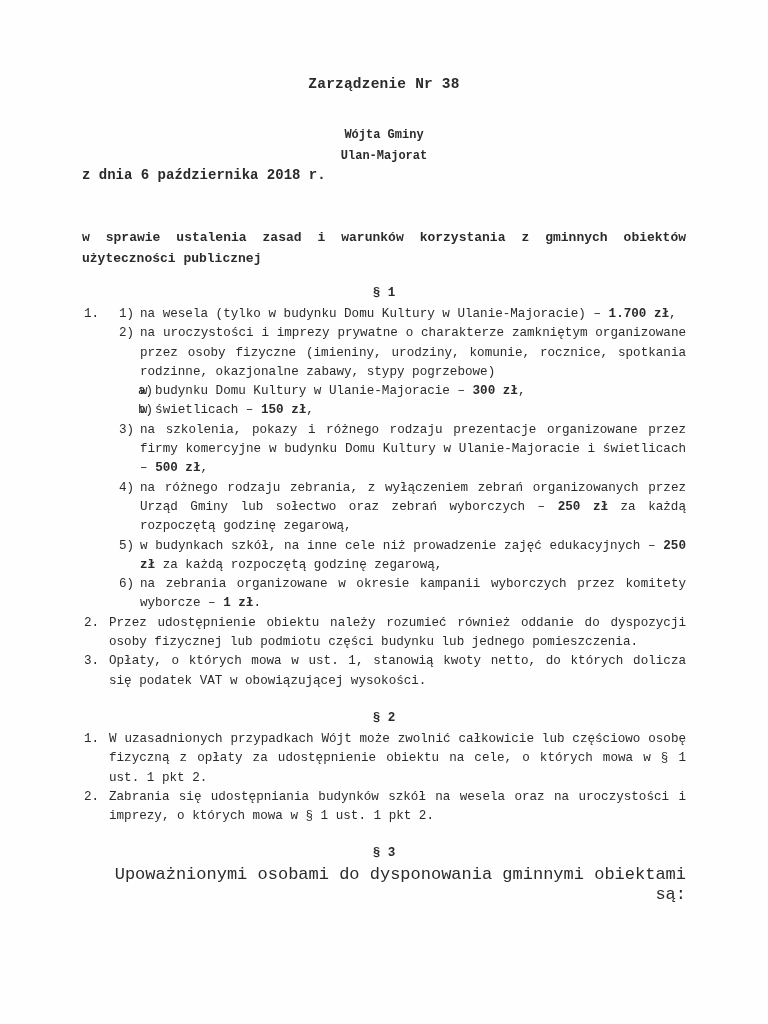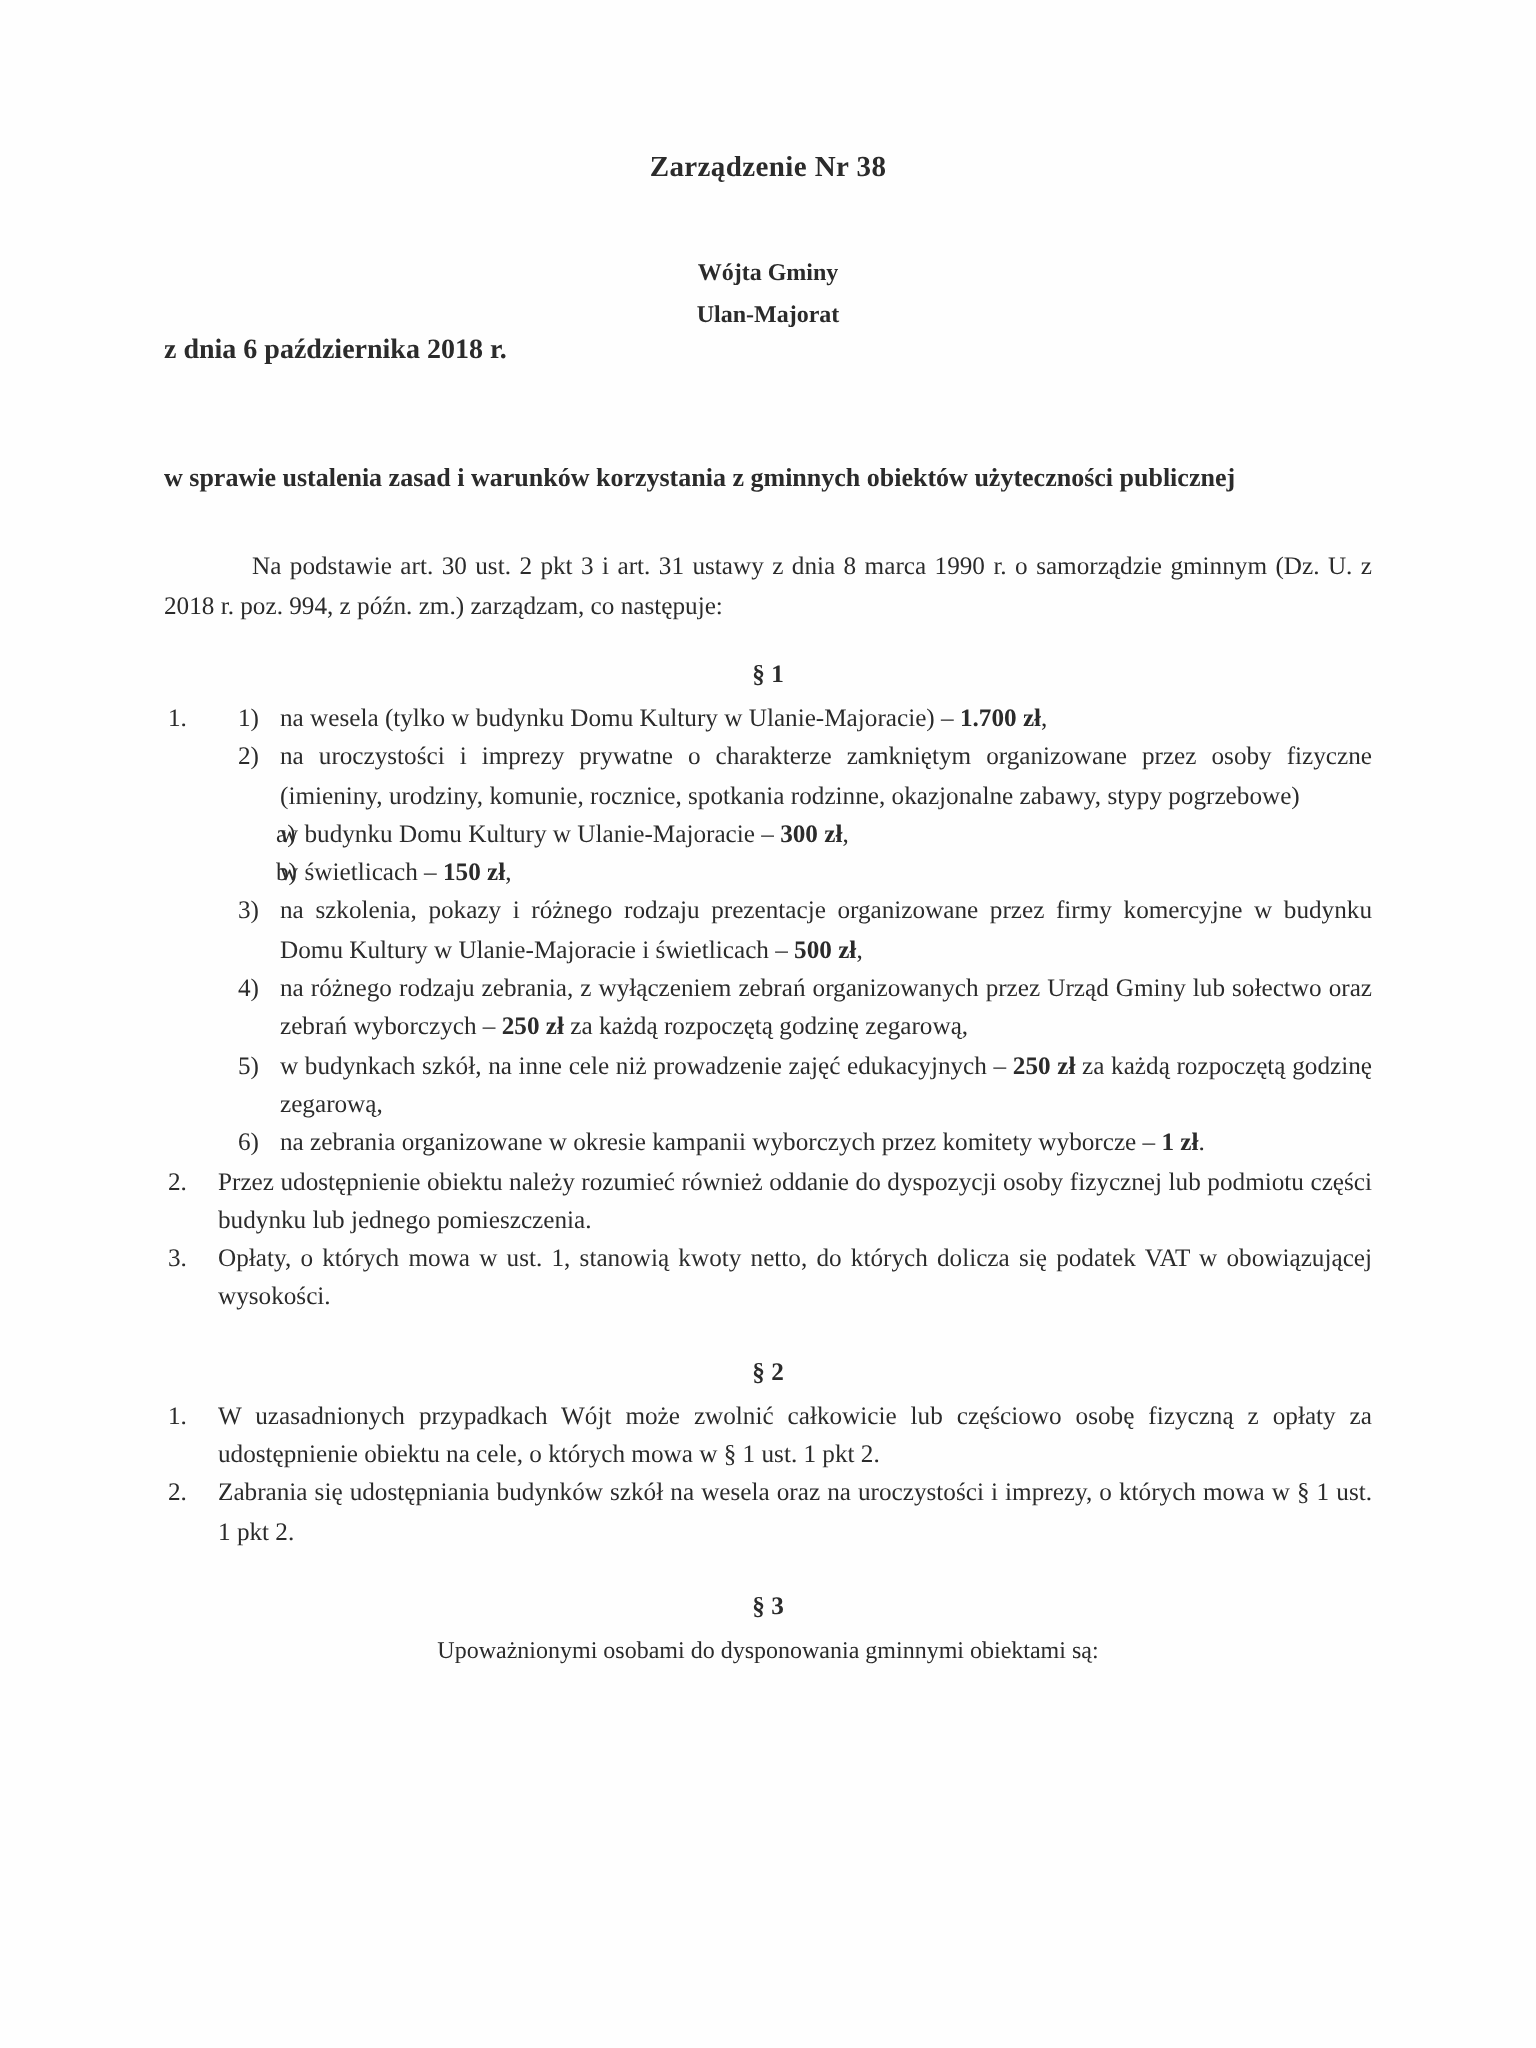--- a/index.html
+++ b/index.html
@@ -7,21 +7,21 @@
     padding: 0;
     background: #ffffff;
   }
   .page {
     position: relative;
     width: 768px;
     height: 1024px;
     background: #fefefe;
     margin: 0 auto;
     overflow: hidden;
-    font-family: Liberation Serif, serif;
+    font-family: Liberation Mono, monospace;
     color: #2b2b2b;
     -webkit-font-smoothing: antialiased;
   }
   .content {
     position: absolute;
     left: 82px;
     top: 0;
     width: 604px;
   }
 
@@ -118,23 +118,23 @@
   }
   .lvl3 > .marker {
     position: absolute;
     left: 56px;
     top: 0;
     width: 20px;
     text-align: left;
   }
 
   .plain {
-    font-size: 12px;
-    line-height: 19.3px;
-    text-align: center;
+    font-size: 17px;
+    line-height: 19.3px;
+    text-align: right;
   }
 
   
   .lvl1 .body-text,
   .lvl2 .body-text,
   .preamble,
   .subject { }
 
   b, strong { font-weight: bold; }
 </style>
@@ -148,21 +148,20 @@
 
     <div class="authority">
       <div>Wójta Gminy</div>
       <div>Ulan-Majorat</div>
     </div>
 
     <div class="date-line">z dnia 6 października 2018 r.</div>
 
     <div class="subject">w sprawie ustalenia zasad i warunków korzystania z gminnych obiektów użyteczności publicznej</div>
 
-    <div class="preamble">Na podstawie art. 30 ust. 2 pkt 3 i art. 31 ustawy z dnia 8 marca 1990 r. o samorządzie gminnym (Dz. U. z 2018 r. poz. 994, z późn. zm.) zarządzam, co następuje:</div>
 
     <div class="section-mark">§ 1</div>
 
     <div class="lvl1">
       <span class="marker">1.</span>
     </div>
 
     <div class="lvl2">
       <span class="marker">1)</span>
       <span>na wesela (tylko w budynku Domu Kultury w Ulanie-Majoracie) – </span><b>1.700 zł</b><span>,</span>

